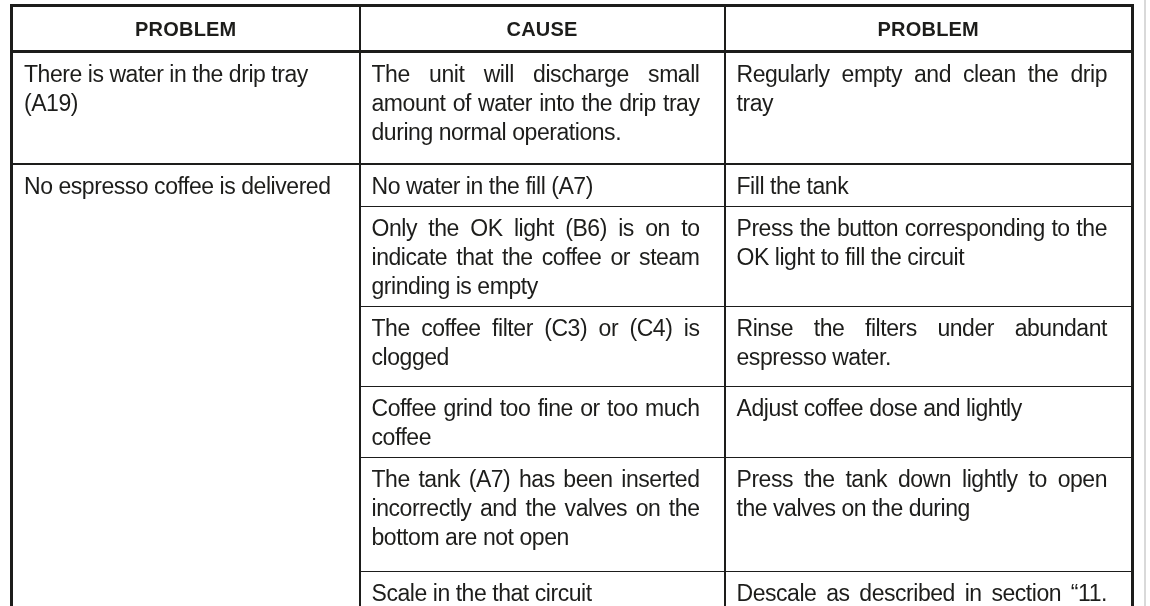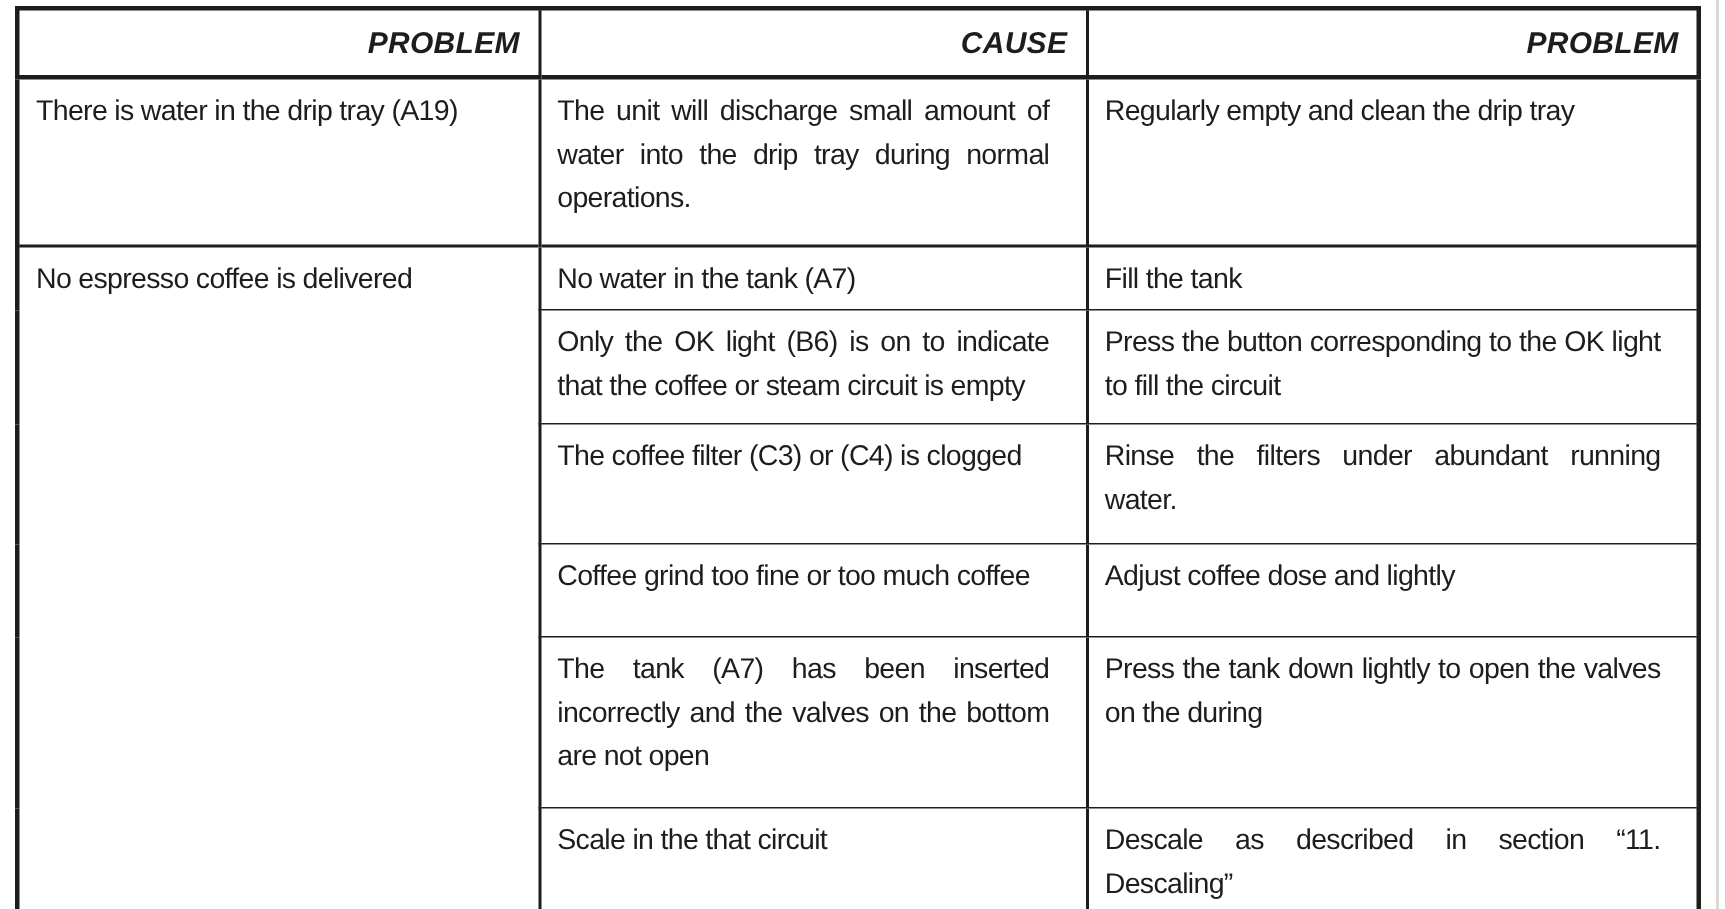--- a/index.html
+++ b/index.html
@@ -29,30 +29,29 @@
     table-layout: fixed;
   }
   table.trouble, th, td {
     border: 2px solid #1d1d1b;
   }
   table.trouble { border-width: 3px; }
   th {
     border-bottom-width: 3px;
     font-size: 20px;
     font-weight: 700;
-    text-align: right;
+    text-align: center;
     vertical-align: middle;
     padding: 6px 12px 4px 12px;
     letter-spacing: 0.2px;
-    font-style: italic;
   }
   td {
     vertical-align: top;
     padding: 7px 24px 5px 11px;
-    font-size: 19px;
+    font-size: 23px;
     line-height: 29px;
     letter-spacing: -0.45px;
     text-align: justify;
     border-top-width: 1.5px;
     border-bottom-width: 1.5px;
   }
   td.problem-col { text-align: left; }
   tr.group-start > td { border-top-width: 2.5px; }
   tr.r-head   { height: 46px; }
   tr.r-g1     { height: 112px; }
@@ -85,32 +84,32 @@
     </thead>
     <tbody>
       <tr class="r-g1 group-start">
         <td class="problem-col">There is water in the drip tray (A19)</td>
         <td>The unit will discharge small amount of water into the drip tray during normal operations.</td>
         <td>Regularly empty and clean the drip tray</td>
       </tr>
 
       <tr class="r-s1 group-start">
         <td class="problem-col" rowspan="6">No espresso coffee is delivered</td>
-        <td>No water in the tank (A7)</td>
+        <td>No water in the fill (A7)</td>
         <td>Fill the tank</td>
       </tr>
 
       <tr class="r-s2">
-        <td><span>Only the </span><b class="inline-bold">OK</b><span> light (B6) is on to indicate that the coffee or steam circuit is empty</span></td>
+        <td><span>Only the </span><b class="inline-bold">OK</b><span> light (B6) is on to indicate that the coffee or steam grinding is empty</span></td>
         <td><span>Press the button corresponding to the </span><b class="inline-bold">OK</b><span> light to fill the circuit</span></td>
       </tr>
 
       <tr class="r-s3">
         <td>The coffee filter (C3) or (C4) is clogged</td>
-        <td>Rinse the filters under abundant running water.</td>
+        <td>Rinse the filters under abundant espresso water.</td>
       </tr>
 
       <tr class="r-s4">
         <td>Coffee grind too fine or too much coffee</td>
         <td>Adjust coffee dose and lightly</td>
       </tr>
 
       <tr class="r-s5">
         <td>The tank (A7) has been inserted incorrectly and the valves on the bottom are not open</td>
         <td>Press the tank down lightly to open the valves on the during</td>

